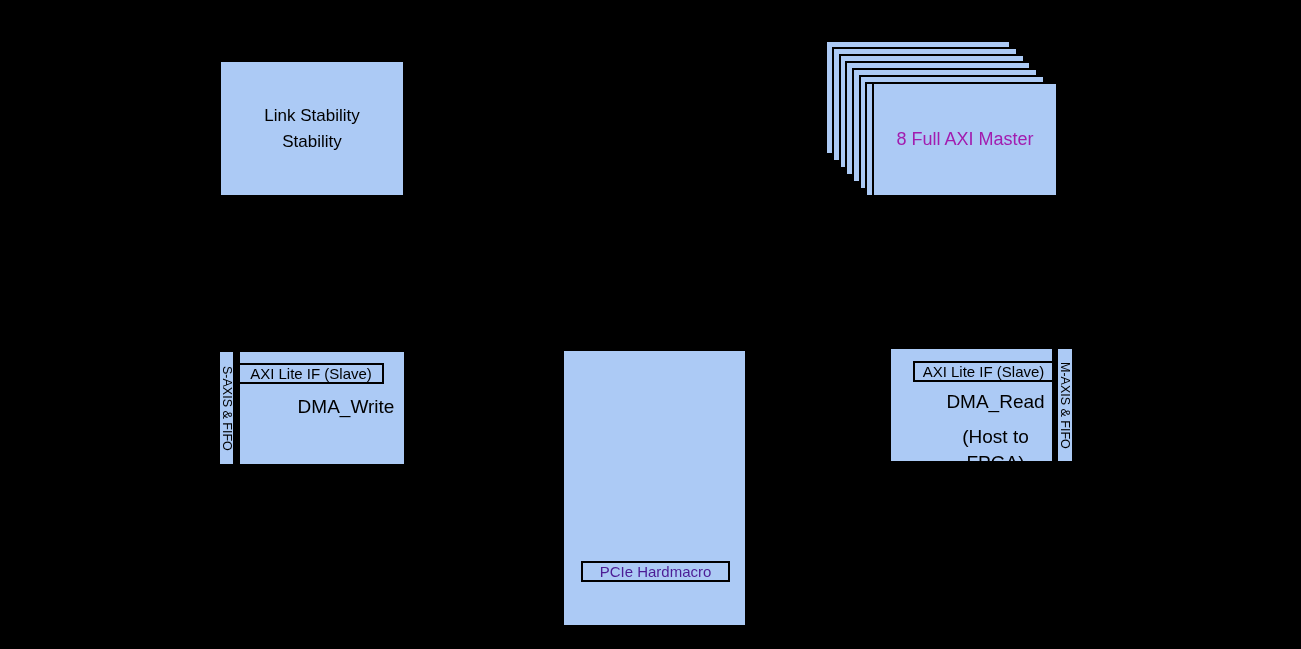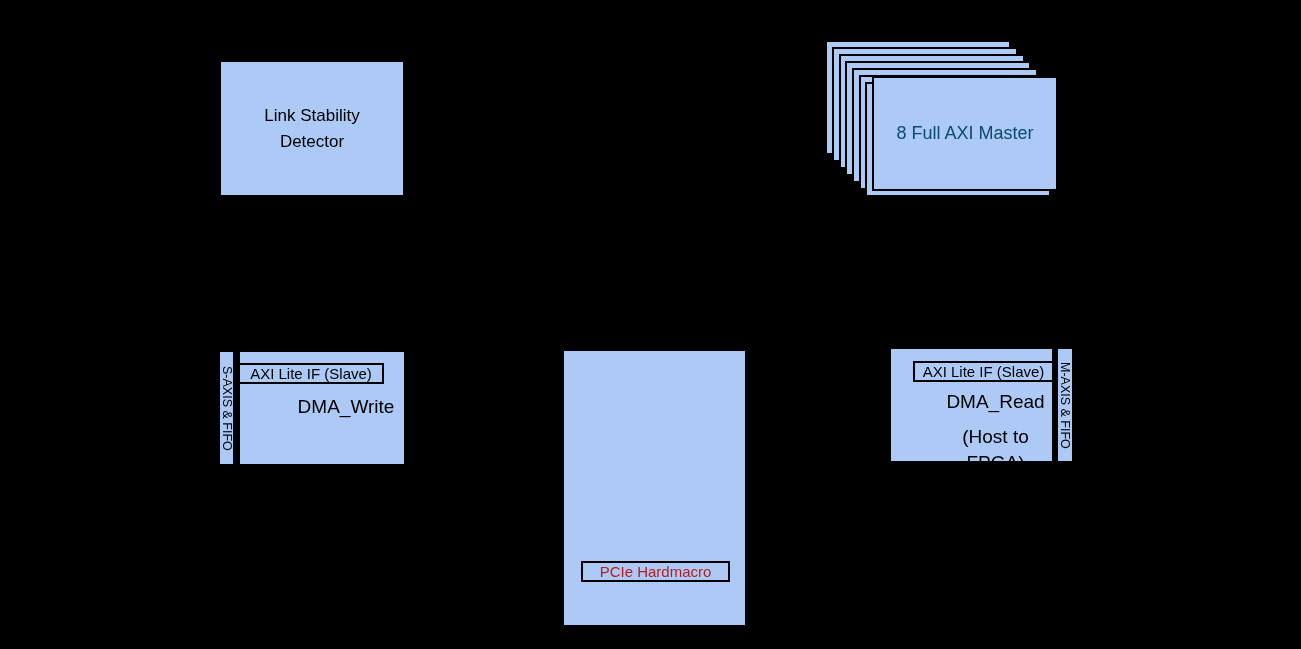--- a/index.html
+++ b/index.html
@@ -93,52 +93,52 @@
 </style>
 </head>
 <body>
 
 <div class="canvas">
 
   <div class="box" style="left: 219px; top: 60px; width: 186px; height: 137px; background: rgb(172, 202, 245); border-color: rgb(0, 0, 0); color: rgb(0, 0, 0);">
     <div class="center-flex">
       <div class="title-lines">
         <div>Link Stability</div>
-        <div>Detector</div>
+        <div>Stability</div>
       </div>
     </div>
   </div>
 
   <div id="axi-stack" style="position:absolute; left:825px; top:40px; width:233px; height:164px;">
     <div class="stack-card" style="left: 0.1px; top: 0px; background: rgb(172, 202, 245); border-color: rgb(0, 0, 0);"></div>
       <div class="stack-card" style="left: 6.8px; top: 7px; background: rgb(172, 202, 245); border-color: rgb(0, 0, 0);"></div>
       <div class="stack-card" style="left: 13.5px; top: 14px; background: rgb(172, 202, 245); border-color: rgb(0, 0, 0);"></div>
       <div class="stack-card" style="left: 20.2px; top: 21px; background: rgb(172, 202, 245); border-color: rgb(0, 0, 0);"></div>
       <div class="stack-card" style="left: 26.9px; top: 28px; background: rgb(172, 202, 245); border-color: rgb(0, 0, 0);"></div>
       <div class="stack-card" style="left: 33.6px; top: 35px; background: rgb(172, 202, 245); border-color: rgb(0, 0, 0);"></div>
       <div class="stack-card" style="left: 40.3px; top: 42px; background: rgb(172, 202, 245); border-color: rgb(0, 0, 0);"></div>
-      <div class="stack-card" id="axi-front-card" style="left: 47px; top: 36px; background: rgb(172, 202, 245); border-color: rgb(0, 0, 0); color: #0c4a6e;">
+      <div class="stack-card" id="axi-front-card" style="left: 47px; top: 42px; background: rgb(172, 202, 245); border-color: rgb(0, 0, 0); color: #a21caf;">
       <div class="center-flex">8 Full AXI Master</div>
     </div>
   </div>
 
   <div class="vstrip" style="left: 218px; top: 350px; width: 17px; height: 116px; background: rgb(172, 202, 245); border-color: rgb(0, 0, 0); color: rgb(0, 0, 0);">
     <span>S-AXIS &amp; FIFO</span>
   </div>
   <div class="box" style="left: 238px; top: 350px; width: 168px; height: 116px; background: rgb(172, 202, 245); border-color: rgb(0, 0, 0); color: rgb(0, 0, 0);">
     <div class="label-box" style="left: -2px; top: -1px; width: 146px; height: 21px; background: rgb(172, 202, 245); border-color: rgb(0, 0, 0); color: rgb(0, 0, 0);">
       <span>AXI Lite IF (Slave)</span>
     </div>
     <div class="dma-text" style="top:42px;">
       <div>DMA_Write</div>
     </div>
   </div>
 
   <div class="box" style="left: 562px; top: 349px; width: 185px; height: 278px; background: rgb(172, 202, 245); border-color: rgb(0, 0, 0); color: rgb(0, 0, 0);">
-    <div class="label-box" style="left: 17px; top: 198px; width: 149px; height: 21px; background: rgb(172, 202, 245); border-color: rgb(0, 0, 0); color: #b91c1c;">
+    <div class="label-box" style="left: 17px; top: 198px; width: 149px; height: 21px; background: rgb(172, 202, 245); border-color: rgb(0, 0, 0); color: #4c1d95;">
       <span>PCIe Hardmacro</span>
     </div>
   </div>
 
   <div class="box" style="left: 889px; top: 347px; width: 165px; height: 116px; background: rgb(172, 202, 245); border-color: rgb(0, 0, 0); color: rgb(0, 0, 0);">
     <div class="label-box" style="right: -2px; top: 0px; width: 141px; height: 21px; background: rgb(172, 202, 245); border-color: rgb(0, 0, 0); color: rgb(0, 0, 0);">
       <span>AXI Lite IF (Slave)</span>
     </div>
     <div class="dma-text" style="top:40px;">
       <div>DMA_Read</div>

